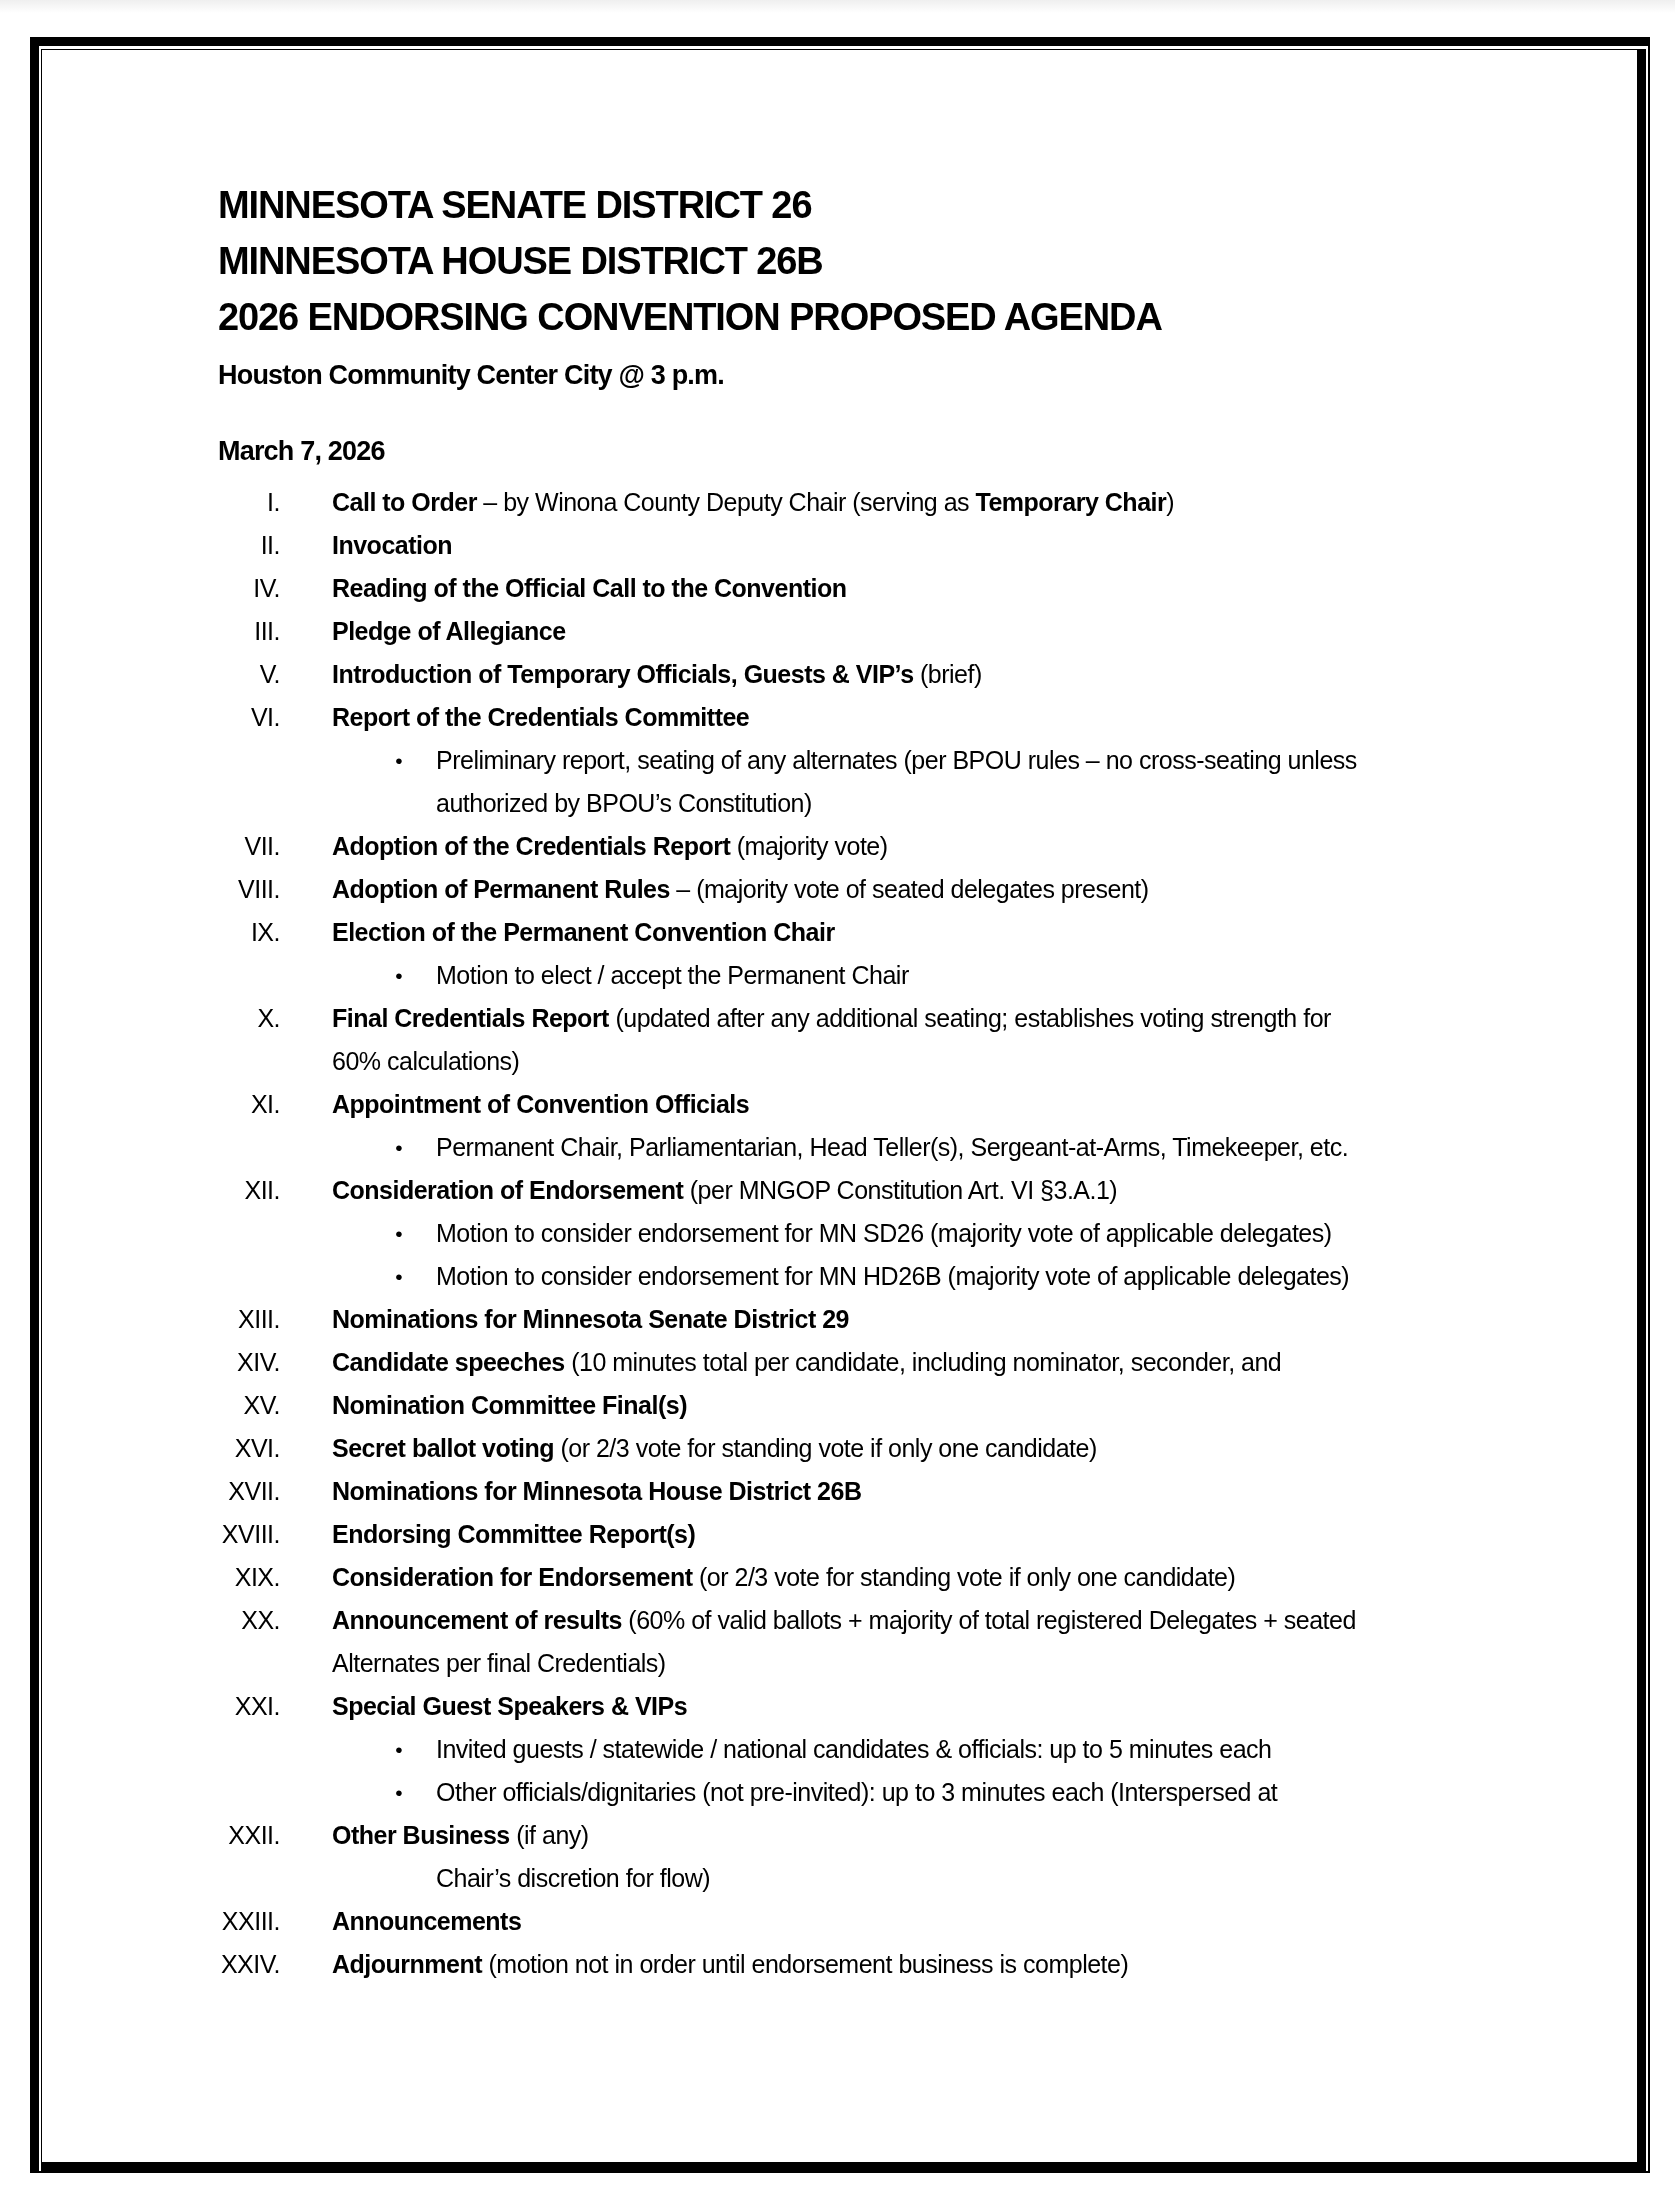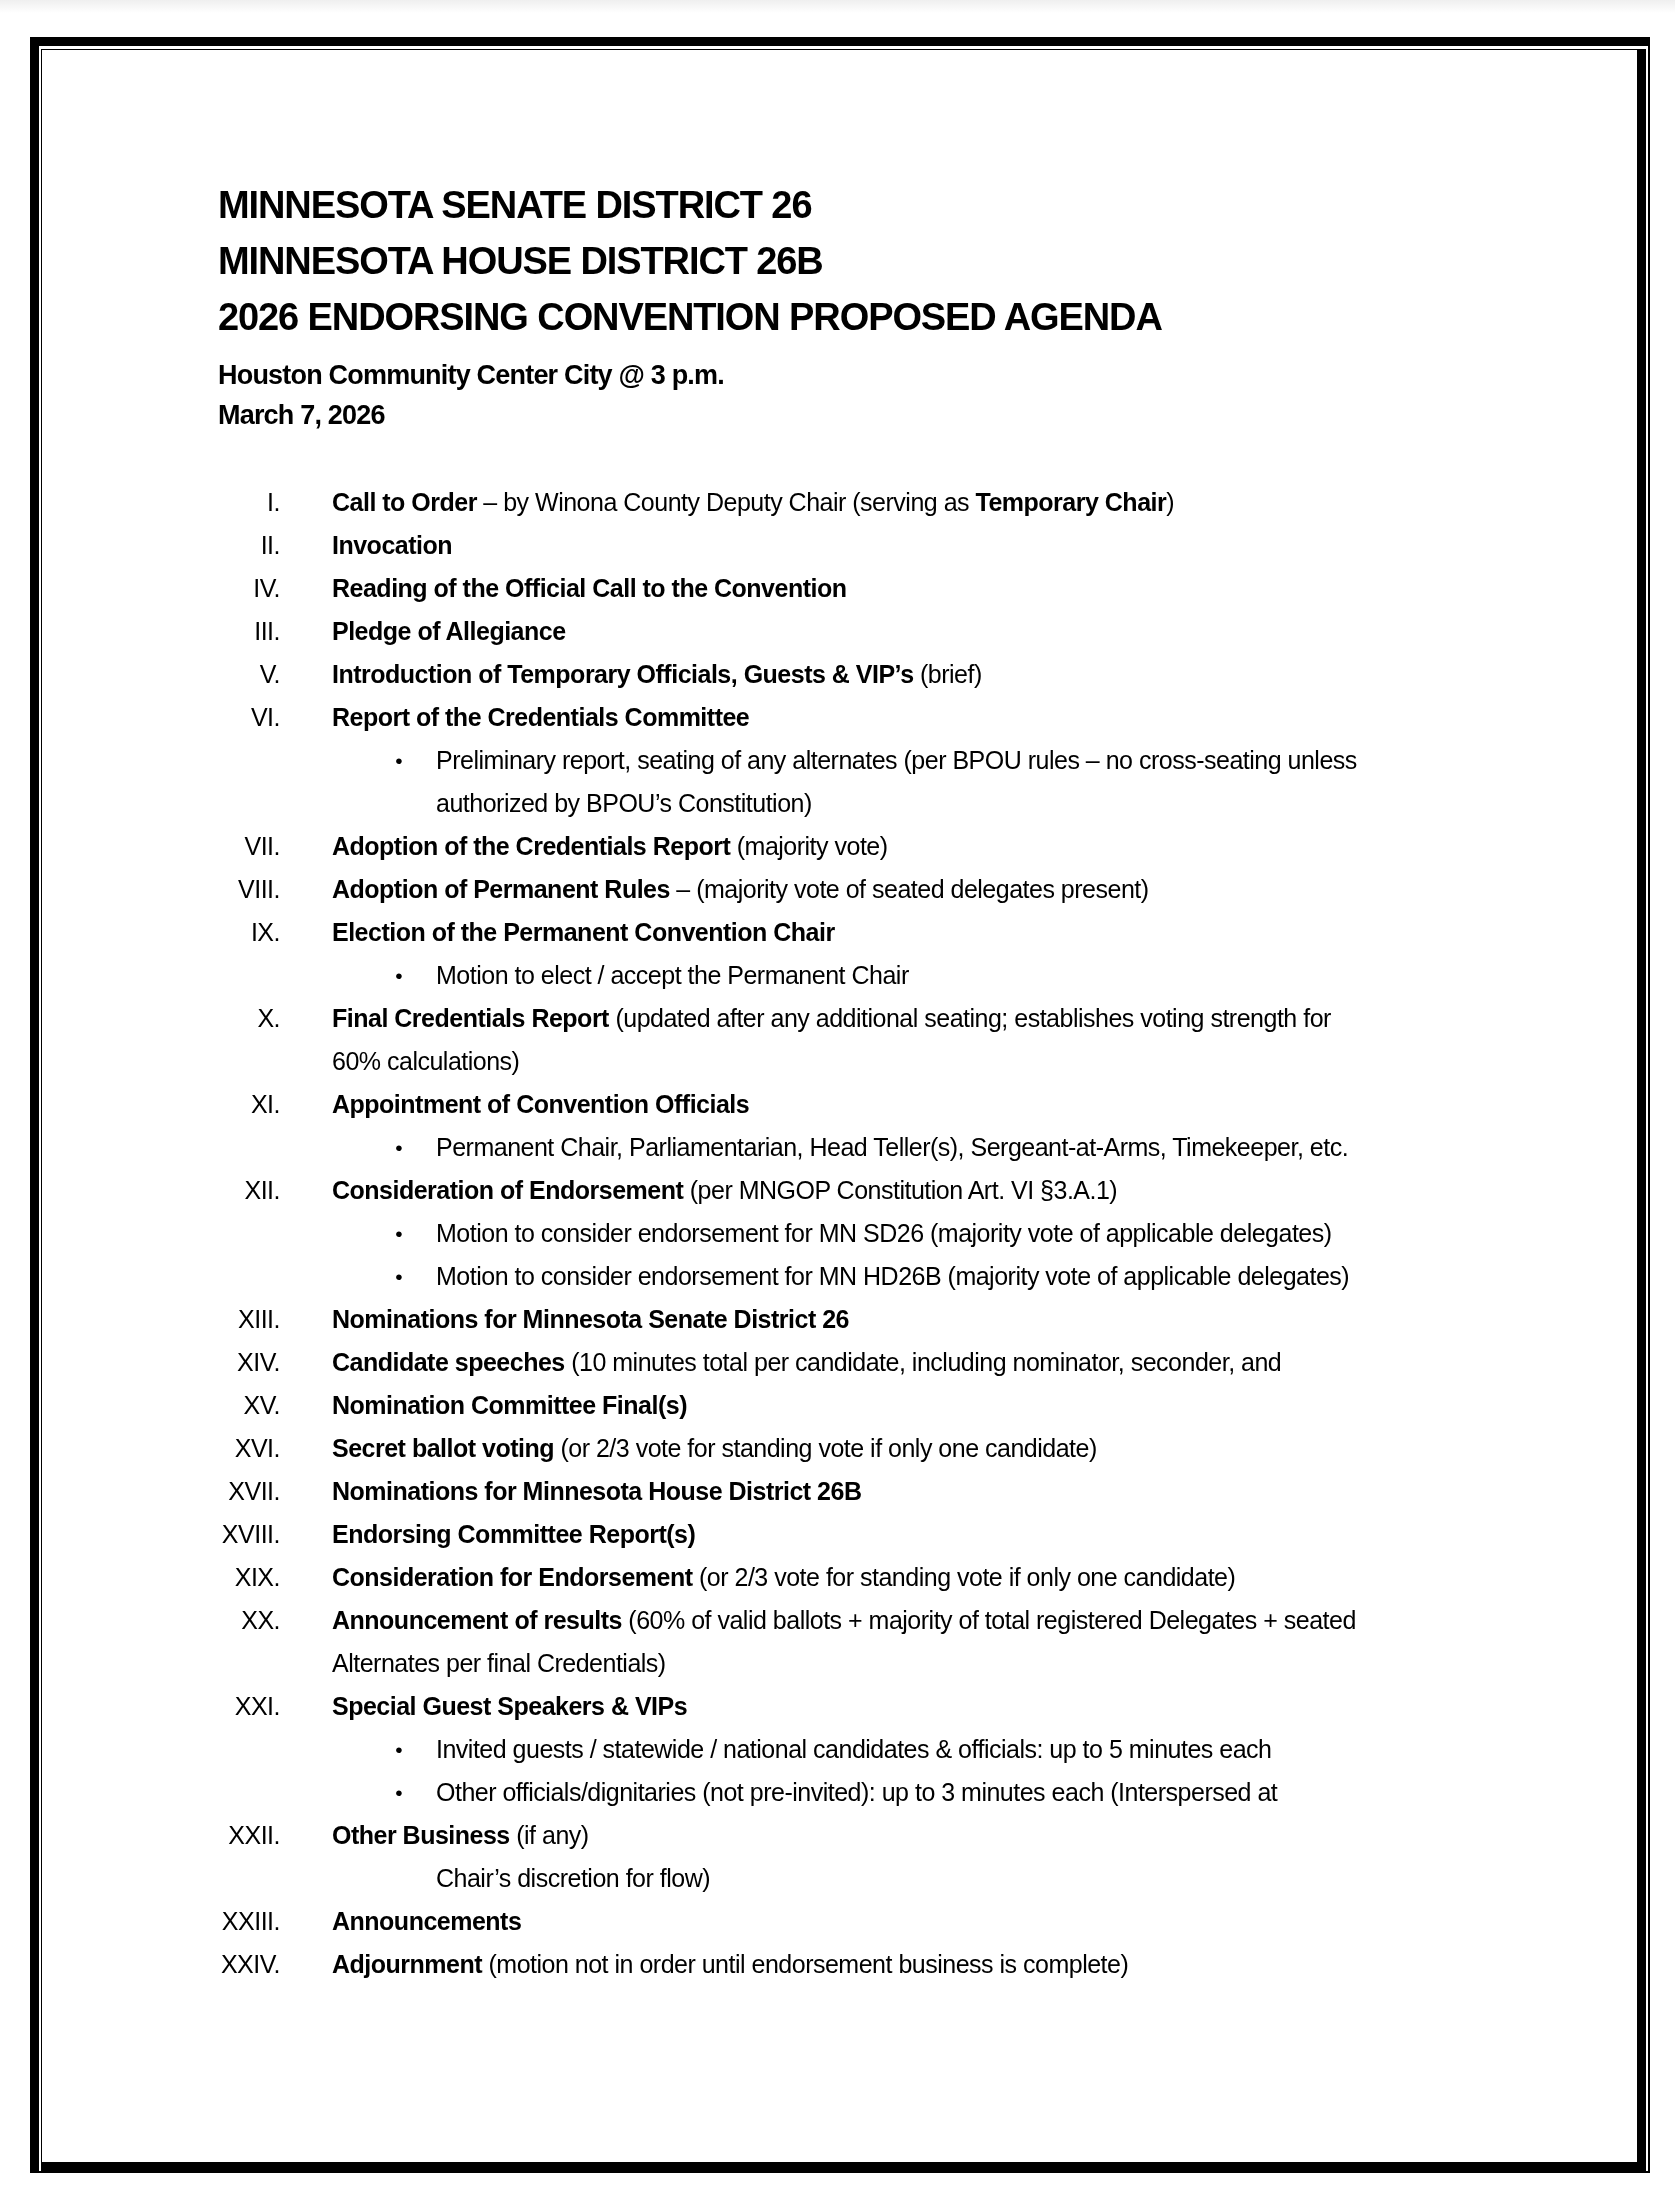--- a/index.html
+++ b/index.html
@@ -60,20 +60,21 @@
     letter-spacing: -1.1px;
     line-height: 56px;
     white-space: nowrap;
   }
   .subtitle-line {
     font-weight: bold;
     font-size: 27px;
     letter-spacing: -0.8px;
     line-height: 40px;
     white-space: nowrap;
+    margin-top: 36px;
   }
   .subtitle-first { margin-top: 10px; }
 
   .agenda {
     position: absolute;
     left: 190px;
     top: 481px;
     width: 1332px;
   }
   .line {
@@ -195,21 +196,21 @@
       <div class="line">
         <span class="bullet">•</span>
         <span class="bullet-text">Motion to consider endorsement for MN SD26 (majority vote of applicable delegates)</span>
       </div>
       <div class="line">
         <span class="bullet">•</span>
         <span class="bullet-text">Motion to consider endorsement for MN HD26B (majority vote of applicable delegates)</span>
       </div>
       <div class="line">
         <span class="numeral">XIII.</span>
-        <span class="item-text"><b>Nominations for Minnesota Senate District 26</b><span></span></span>
+        <span class="item-text"><b>Nominations for Minnesota Senate District 29</b><span></span></span>
       </div>
       <div class="line">
         <span class="numeral">XIV.</span>
         <span class="item-text"><b>Candidate speeches</b><span> (10 minutes total per candidate, including nominator, seconder, and</span></span>
       </div>
       <div class="line">
         <span class="numeral">XV.</span>
         <span class="item-text"><b>Nomination Committee Final(s)</b><span></span></span>
       </div>
       <div class="line">

